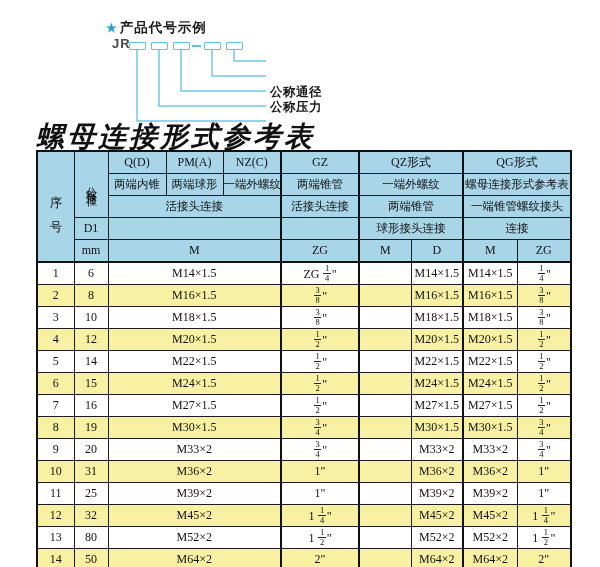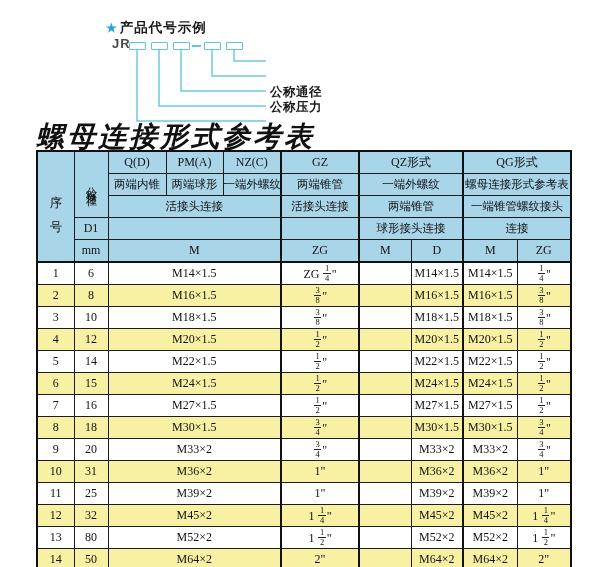--- a/index.html
+++ b/index.html
@@ -195,21 +195,21 @@
           <td>16</td>
           <td colspan="3">M27×1.5</td>
           <td class="bl2"><span class="frac"><span class="fnum">1</span><span class="fden">2</span></span>"</td>
           <td class="bl2"></td>
           <td>M27×1.5</td>
           <td class="bl2">M27×1.5</td>
           <td><span class="frac"><span class="fnum">1</span><span class="fden">2</span></span>"</td>
         </tr>
         <tr>
           <td>8</td>
-          <td>18</td>
+          <td>19</td>
           <td colspan="3">M30×1.5</td>
           <td class="bl2"><span class="frac"><span class="fnum">3</span><span class="fden">4</span></span>"</td>
           <td class="bl2"></td>
           <td>M30×1.5</td>
           <td class="bl2">M30×1.5</td>
           <td><span class="frac"><span class="fnum">3</span><span class="fden">4</span></span>"</td>
         </tr>
         <tr>
           <td>9</td>
           <td>20</td>

